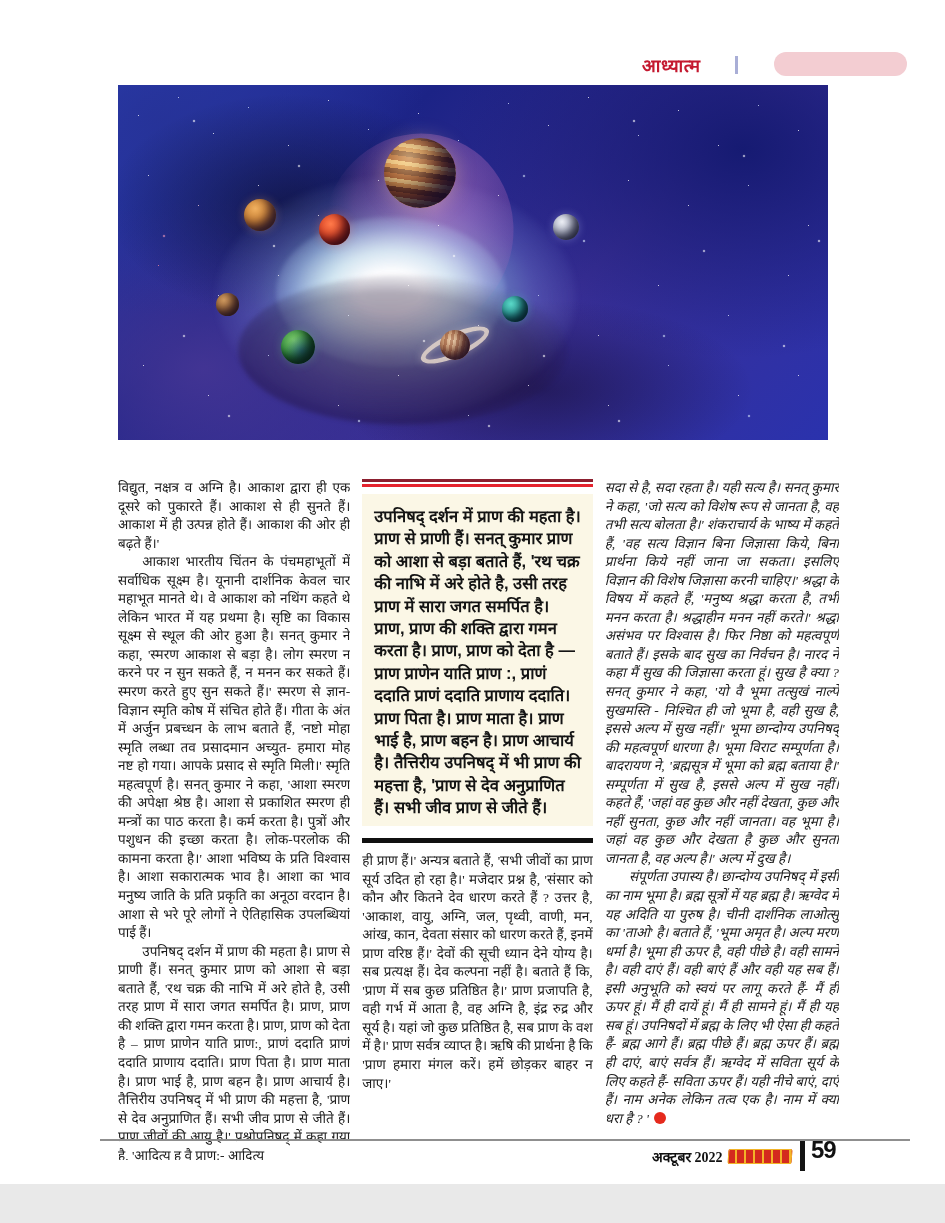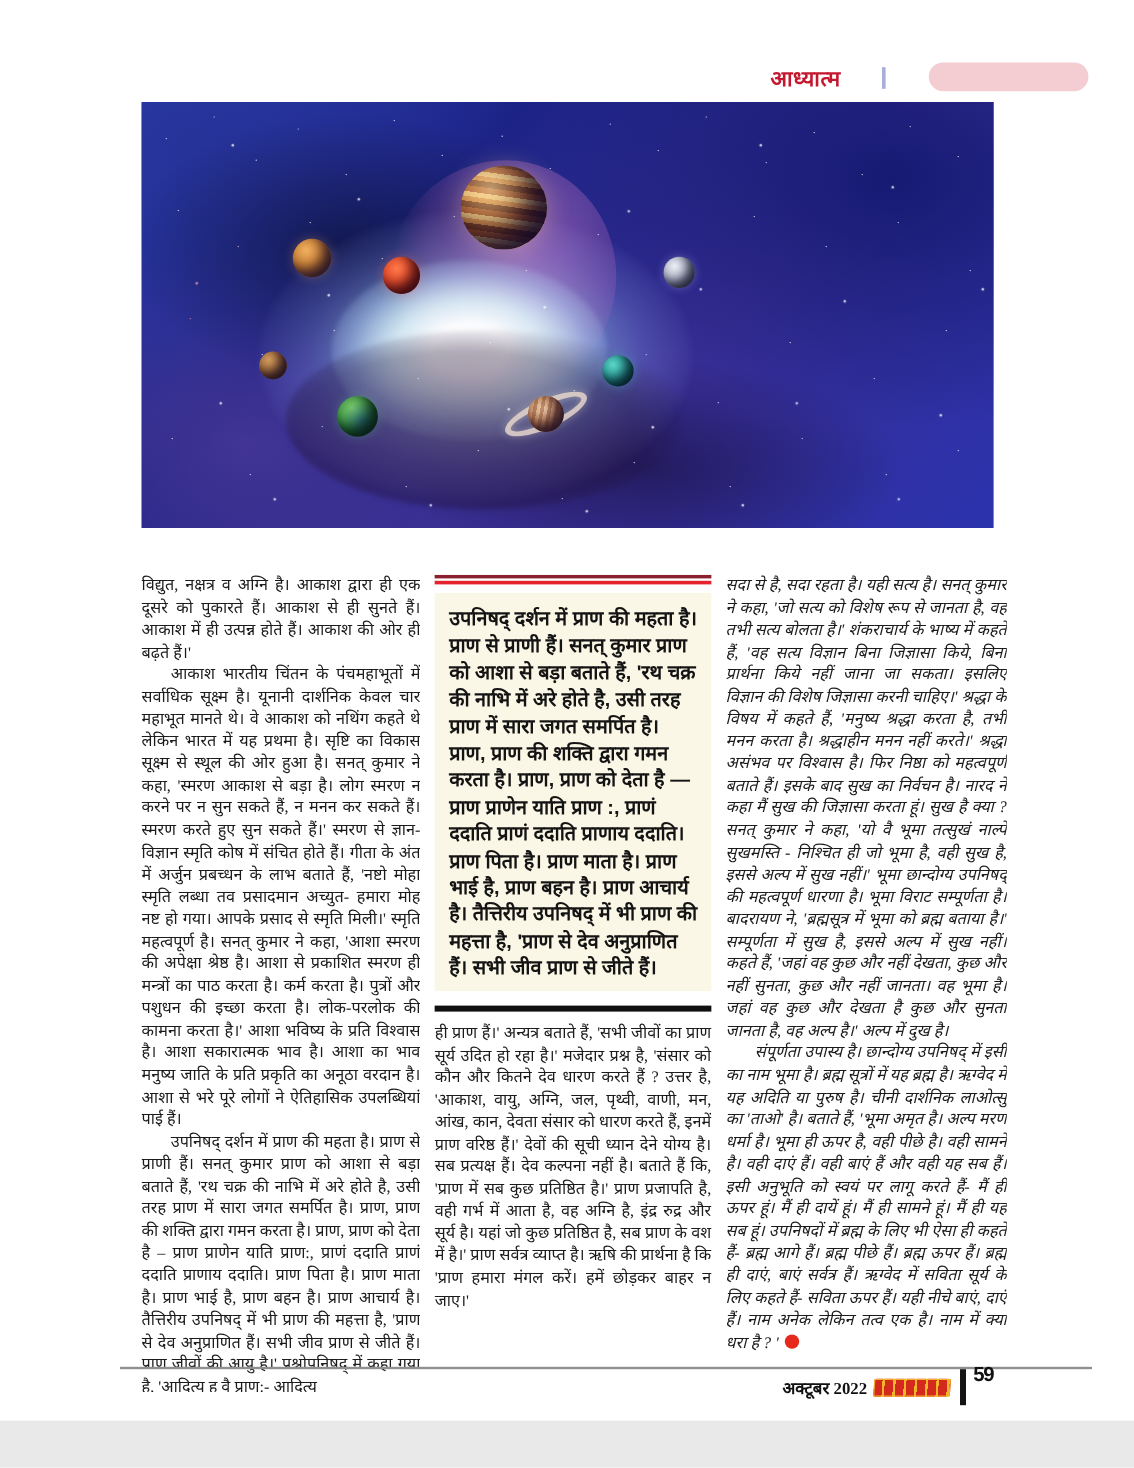--- a/index.html
+++ b/index.html
@@ -117,21 +117,21 @@
   .end-dot { display:inline-block; width:12px; height:12px; border-radius:50%; background:#e52a1d; vertical-align:-1px; margin-left:5px; }
 
   
   .footer-rule { position:absolute; left:100px; top:1139px; width:810px; height:2px; background:#8f8f8f; }
   .footer-date { position:absolute; left:652px; top:1147px; font-size:14px; font-weight:700; color:#111;
       font-family:"Liberation Serif","DejaVu Serif",serif; }
   .footer-logo { position:absolute; left:728px; top:1149px; width:64px; height:15px; border-radius:2px;
       background:repeating-linear-gradient(90deg,#d42a1e 0 7px,#f2b428 7px 9px);
       box-shadow:0 0 0 1px #f2b428 inset; transform:skewX(-4deg); }
   .footer-bar { position:absolute; left:800px; top:1141px; width:5px; height:30px; background:#141414; }
-  .footer-page { position:absolute; left:811px; top:1136px; font-size:17px; font-weight:800; color:#111;
+  .footer-page { position:absolute; left:811px; top:1136px; font-size:24px; font-weight:800; color:#111;
       font-family:"Liberation Sans","DejaVu Sans",sans-serif; letter-spacing:-1px; }
 </style>
 </head>
 <body>
 
 <div class="page">
 
   <span class="section-label">आध्यात्म</span>
   <span class="header-divider"></span>
   <span class="header-pill"></span>

